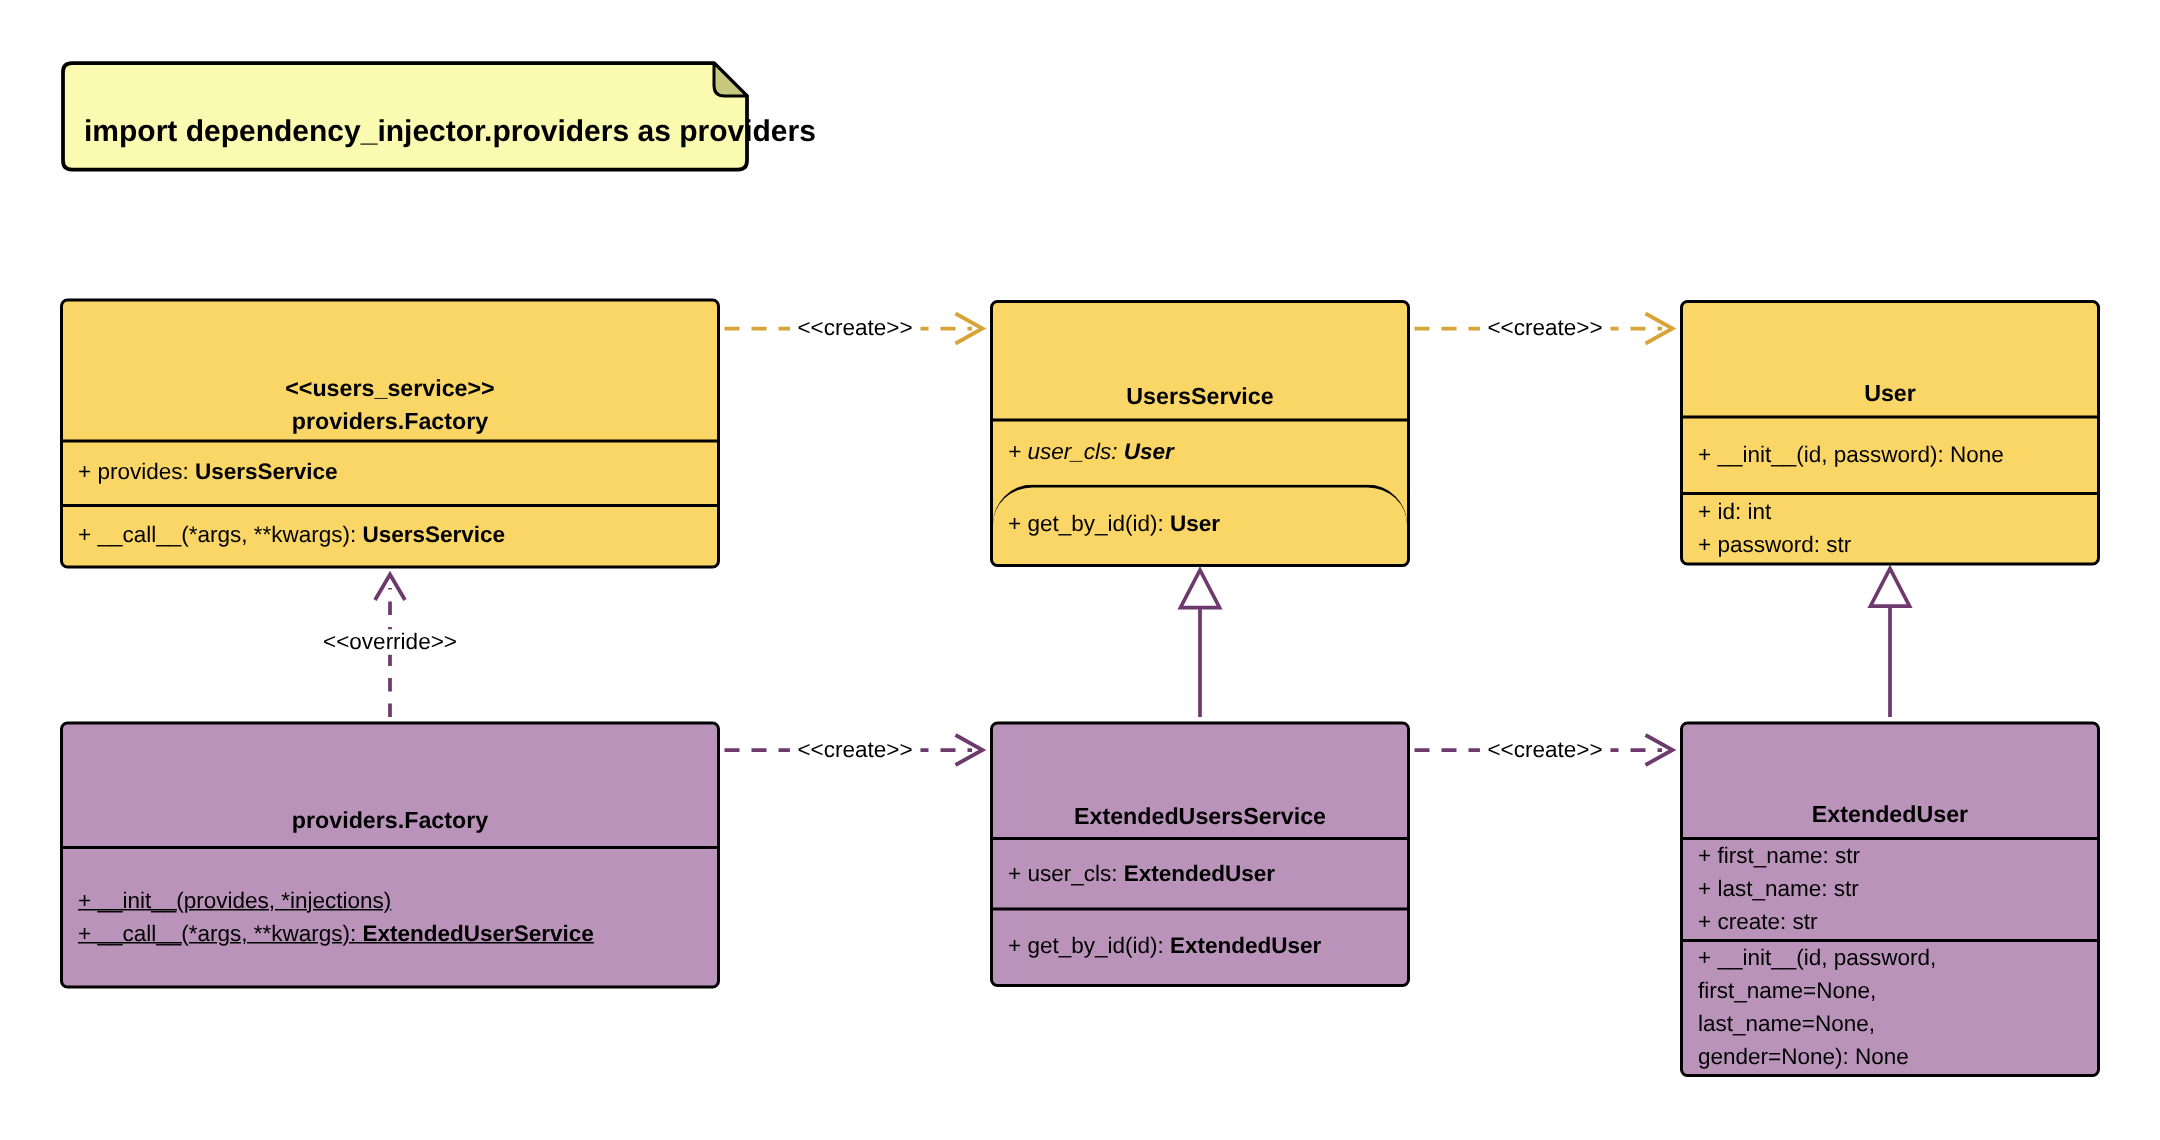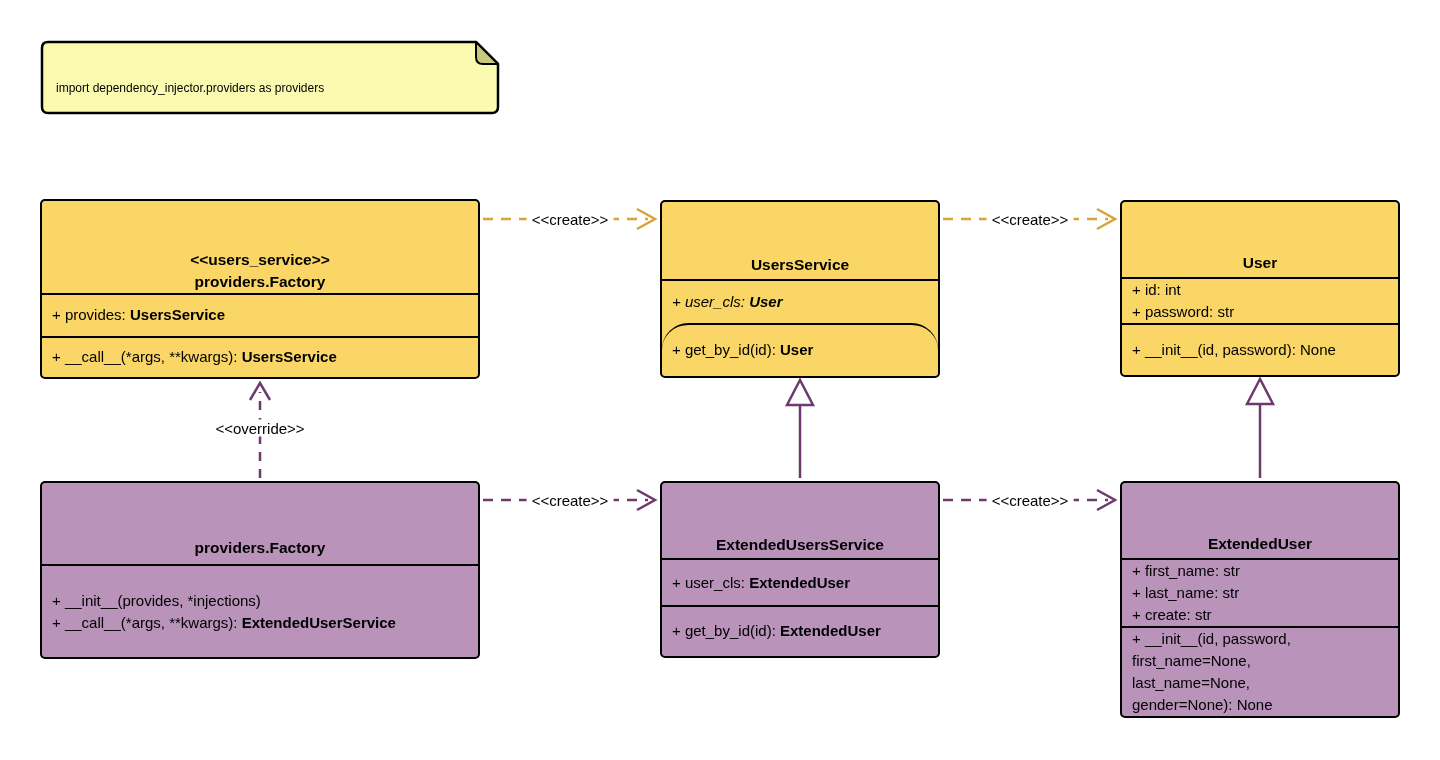--- a/index.html
+++ b/index.html
@@ -6,21 +6,21 @@
   .canvas {
     position:relative; width:1440px; height:760px; background:#ffffff;
     font-family:"Liberation Sans", sans-serif; color:#000; overflow:hidden;
   }
   svg.connector-layer { position:absolute; left:0; top:0; z-index:1; }
 
   
   .note-text {
     position:absolute; left:56px; top:44px; height:88px; width:430px;
     display:flex; align-items:center;
-    font-size:12px; font-weight:normal; z-index:3; white-space:nowrap;
+    font-size:20px; font-weight:bold; z-index:3; white-space:nowrap;
   }
 
   
   .uml-class {
     position:absolute; box-sizing:border-box; z-index:3;
     border:2.5px solid #000; border-radius:5px;
     display:flex; flex-direction:column;
   }
   .uml-class.gold   { background:#FAD666; }
   .uml-class.purple { background:#B993BA; }
@@ -120,34 +120,34 @@
       </div>
     <div class="compartment" style="height:67px;border-radius:28px;">
         <div class="member-line"><span>+ get_by_id(id): </span><span class="member-type">User</span></div>
       </div>
   </div>
 
   <div class="uml-class gold" style="left:1120px; top:200px; width:280px; height:177px;">
     <div class="compartment header" style="height:37px;">
       <div class="class-name">User</div>
     </div>
+    <div class="compartment" style="height:71px;">
+        <div class="member-line"><span>+ __init__(id, password): None</span></div>
+      </div>
     <div class="compartment" style="height:64px;">
         <div class="member-line"><span>+ id: int</span></div>
         <div class="member-line"><span>+ password: str</span></div>
-      </div>
-    <div class="compartment" style="height:71px;">
-        <div class="member-line"><span>+ __init__(id, password): None</span></div>
       </div>
   </div>
 
   <div class="uml-class purple" style="left:40px; top:481px; width:440px; height:178px;">
     <div class="compartment header" style="height:36px;">
       <div class="class-name">providers.Factory</div>
     </div>
-    <div class="compartment" style="height:101px;">
+    <div class="compartment" style="height:101px;text-decoration:underline;">
         <div class="member-line"><span>+ __init__(provides, *injections)</span></div>
         <div class="member-line"><span>+ __call__(*args, **kwargs): </span><span class="member-type">ExtendedUserService</span></div>
       </div>
   </div>
 
   <div class="uml-class purple" style="left:660px; top:481px; width:280px; height:177px;">
     <div class="compartment header" style="height:36px;">
       <div class="class-name">ExtendedUsersService</div>
     </div>
     <div class="compartment" style="height:61px;">

